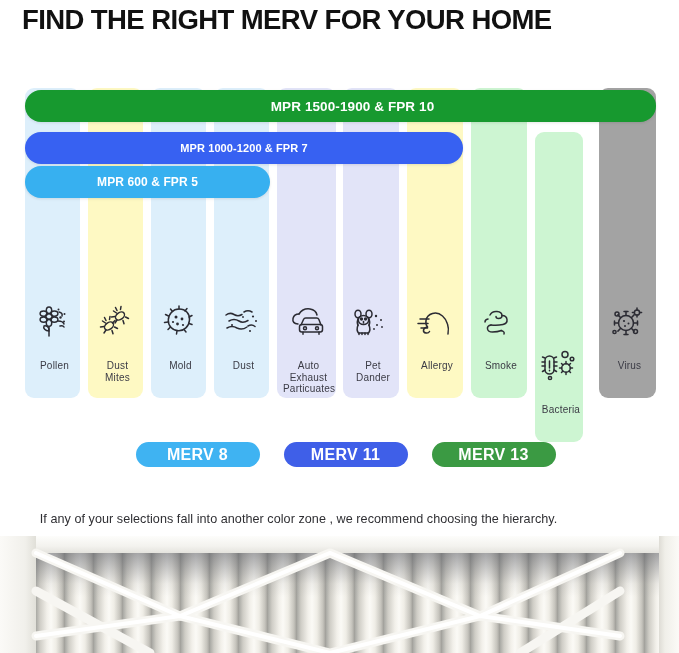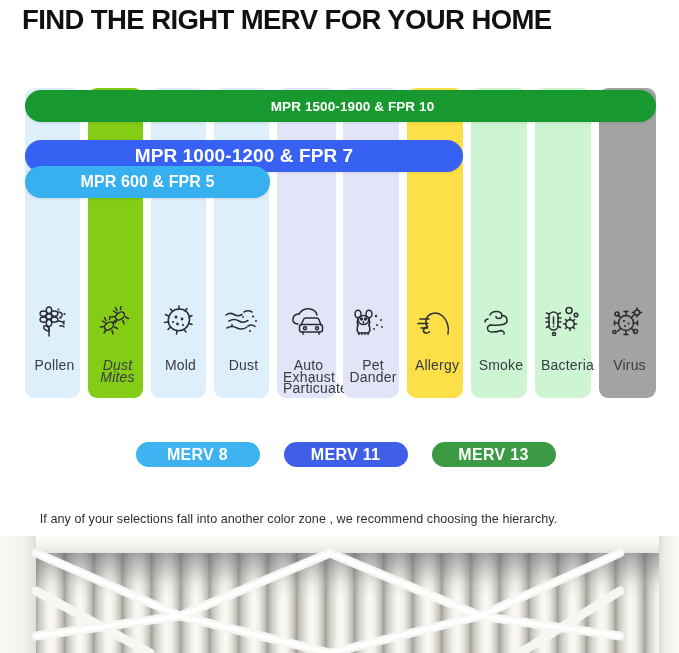--- a/index.html
+++ b/index.html
@@ -36,37 +36,37 @@
   .col-icon {
     position: absolute; left: 0; right: 0;
     top: 205px; height: 56px;
     display: flex; align-items: center; justify-content: center;
   }
   .col-icon svg { display: block; }
   .col-label {
     position: absolute; left: 4px; right: 0;
     top: 272px;
     text-align: center;
-    font-size: 14px; line-height: 11.5px;
+    font-size: 10px; line-height: 11.5px;
     color: #3b3b45; letter-spacing: 0.2px;
     padding: 0 2px;
   }
 
   
   .mprbar {
     position: absolute;
     border-radius: 22px;
     display: flex; align-items: center; justify-content: center;
     color: #ffffff; font-weight: 700;
     letter-spacing: 0.1px;
     box-shadow: 0 1px 3px rgba(0,0,0,0.10);
   }
   .mpr-green  { left: 25px;  top: 90px;  width: 631px; height: 32px; background:#17992f; font-size: 13.5px; padding-left: 24px; }
-  .mpr-blue   { left: 25px;  top: 140px; width: 438px; height: 32px; background:#3761f2; font-size: 19px; text-align: center; }
-  .mpr-ltblue { left: 25px;  top: 166px; width: 245px; height: 32px; background:#37b0f0; font-size: 16px; }
+  .mpr-blue   { left: 25px;  top: 132px; width: 438px; height: 32px; background:#3761f2; font-size: 11px; text-align: center; }
+  .mpr-ltblue { left: 25px;  top: 166px; width: 245px; height: 32px; background:#37b0f0; font-size: 12px; }
 
   
   .merv-row {
     position: absolute; left: 0; top: 442px; width: 679px;
     display: flex; justify-content: center; gap: 24px; margin-left: 6px;
   }
   .merv {
     width: 124px; height: 25px; border-radius: 14px;
     display: flex; align-items: center; justify-content: center;
     color: #ffffff; font-size: 16px; font-weight: 700; letter-spacing: 0.3px;
@@ -145,21 +145,21 @@
             <circle cx="27.5" cy="16.5" r="1.2"></circle>
             <circle cx="31.5" cy="13" r="1"></circle>
             <circle cx="31" cy="20.5" r="1"></circle>
             <circle cx="25.5" cy="8.5" r="1"></circle>
           </g>
         </svg>
       </div>
       <div class="col-label">Pollen</div>
     </div>
 
-    <div class="column" style="left:88px; width:55px; background:#84cc16;font-style:italic;">
+    <div class="column" style="left:88px; width:55px; background:#fef9c3;">
       <div class="col-icon">
         <svg width="40" height="40" viewBox="0 0 40 40">
           <g class="ic">
             <ellipse cx="13" cy="25" rx="5" ry="3.4" transform="rotate(-38 13 25)"></ellipse>
             <path d="M9.5 22 l-3 -2 M8 25.5 l-3.5 0.5 M10 29 l-2 3 M16 29.5 l1 3.2 M18.5 26 l3 1.5"></path>
             <path d="M10 19.5 l-1.5 -3 M13.5 18.5 l0.5 -3"></path>
             <ellipse cx="24" cy="15" rx="5" ry="3.4" transform="rotate(-38 24 15)"></ellipse>
             <path d="M20.5 12 l-3 -2 M19 15.5 l-3.5 0.5 M21 19 l-2 3 M27 19.5 l1 3.2 M29.5 16 l3 1.5"></path>
             <path d="M21 9.5 l-1.5 -3 M24.5 8.5 l0.5 -3"></path>
             <path d="M16.5 22 l2.5 -2.5"></path>
@@ -247,21 +247,21 @@
             <circle cx="33" cy="19" r="1"></circle>
             <circle cx="29" cy="24" r="1"></circle>
             <circle cx="34" cy="26" r="0.9"></circle>
             <circle cx="26" cy="28" r="0.9"></circle>
           </g>
         </svg>
       </div>
       <div class="col-label">Pet Dander</div>
     </div>
 
-    <div class="column" style="left:407px; width:56px; background:#fde047;">
+    <div class="column" style="left:407px; width:56px; background:#fef9c3;">
       <div class="col-icon">
         <svg width="46" height="40" viewBox="0 0 46 40">
           <g class="ic">
             <path d="M36 33 q1 -6 -0.5 -10 q-1.5 -5 -5 -8 q-4.5 -4 -10 -2.5 q-5.5 1.5 -6.5 7 q-0.7 4 1.5 6.5"></path>
             <path d="M15.5 26 q-3.5 0.5 -4 3 q-0.4 2.5 2.5 3 q2.5 0.4 3.5 -1.5"></path>
             <path d="M8 18 l9 0 M6 22.5 l10 0 M9 27 l6.5 0"></path>
           </g>
         </svg>
       </div>
       <div class="col-label">Allergy</div>
@@ -275,21 +275,21 @@
             <path d="M26 14.5 q4.5 0 5 4 q0.5 4 -4 5 q-6 1.3 -12 0.5"></path>
             <path d="M15 24 q-4 0.7 -3.5 4 q0.5 3 5 3 q5 0 9 -1.5"></path>
             <path d="M25 29.5 q4 1 3 3.5"></path>
             <path d="M12 18 q-3 0.5 -3 3"></path>
           </g>
         </svg>
       </div>
       <div class="col-label">Smoke</div>
     </div>
 
-    <div class="column" style="left:535px; width:56px; background:#cdf5d2;">
+    <div class="column" style="left:535px; width:48px; background:#cdf5d2;margin-top:44px;">
       <div class="col-icon">
         <svg width="46" height="40" viewBox="0 0 46 40">
           <g class="ic">
             <rect x="9" y="11" width="9" height="18" rx="4.5"></rect>
             <path d="M13.5 16 l0 7 M13.5 25.2 l0 0.6"></path>
             <path d="M9 13 l-2.5 -1 M9 17 l-3 0 M9 21 l-3 0 M9 25 l-2.5 1.5
                      M18 13 l2.5 -1 M18 17 l3 0 M18 21 l3 0 M18 25 l2.5 1.5"></path>
             <circle cx="30" cy="23" r="4.3"></circle>
             <path d="M30 16.5 l0 2.2 M30 27.3 l0 2.2 M23.5 23 l2.2 0 M34.3 23 l2.2 0
                      M25.5 18.5 l1.5 1.5 M33 26 l1.5 1.5 M34.5 18.5 l-1.5 1.5 M27 26 l-1.5 1.5"></path>

